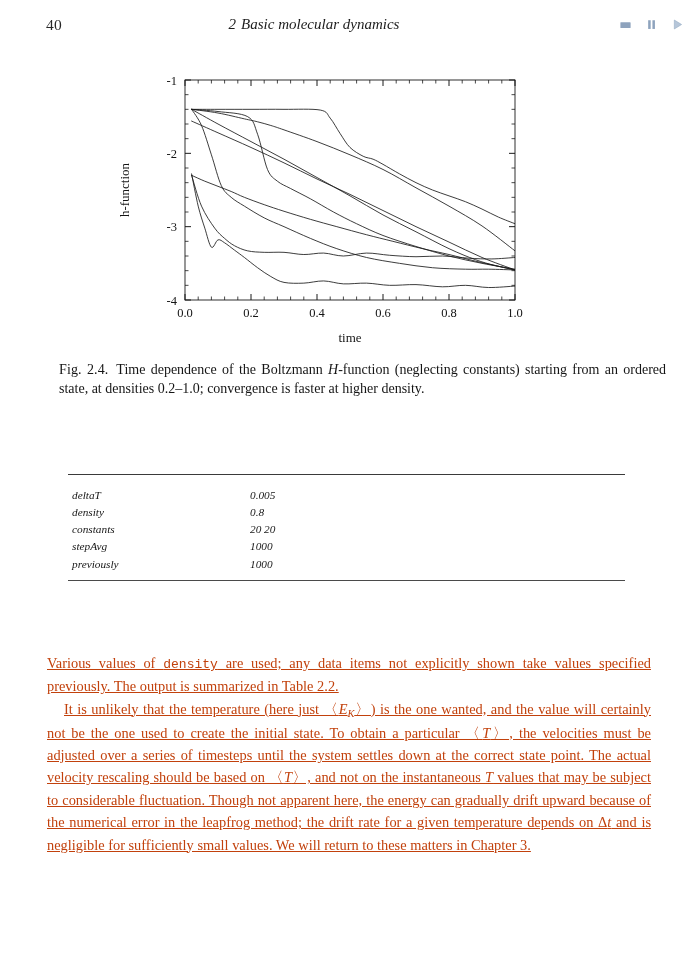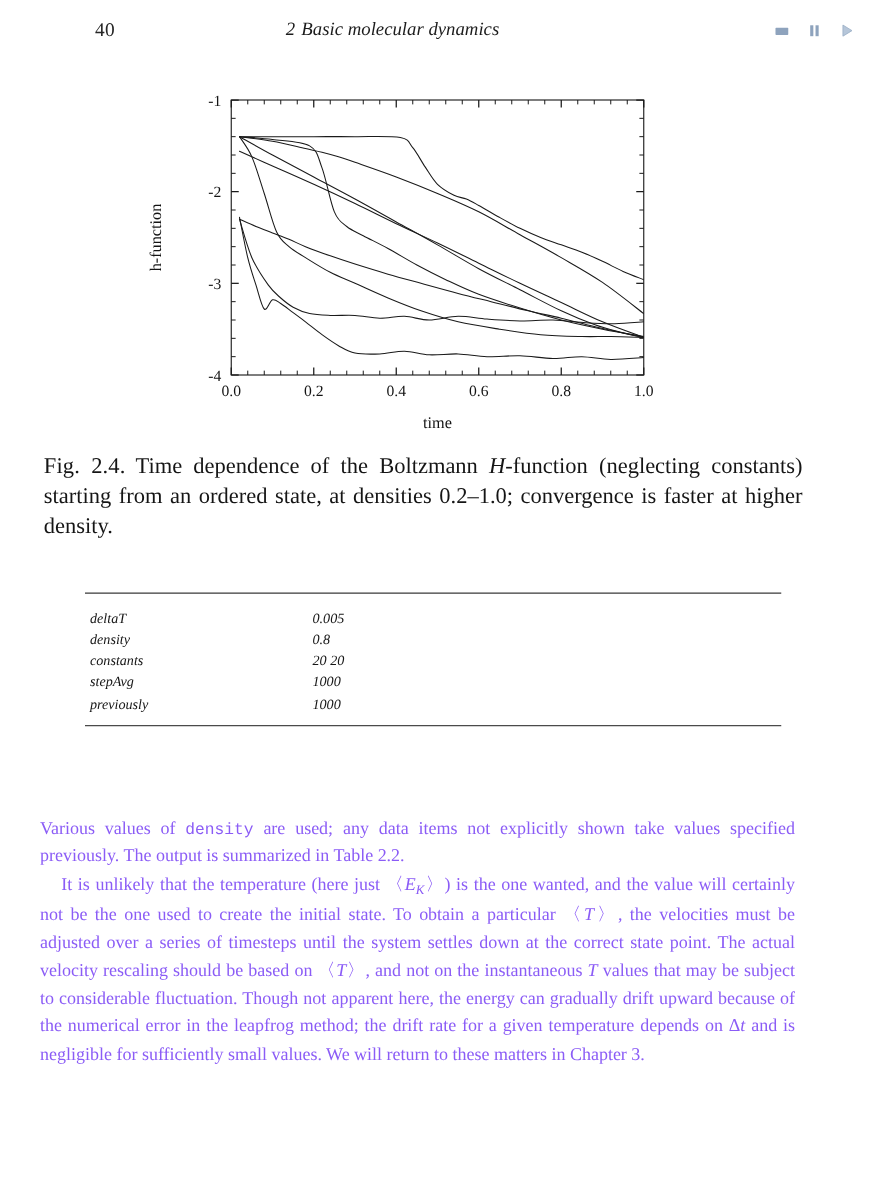--- a/index.html
+++ b/index.html
@@ -24,21 +24,20 @@
     width: 700px;
     height: 24px;
   }
   .folio {
     position: absolute;
     left: 46px;
     top: 0;
     font-size: 15.5px;
     letter-spacing: 0.2px;
     color: #262626;
-    margin-left: 30px;
   }
   .running-title {
     position: absolute;
     left: 0;
     top: 0;
     width: 628px;
     text-align: center;
     font-size: 15px;
     font-style: italic;
     color: #1c1c1c;
@@ -78,24 +77,24 @@
   }
   .plot-svg {
     position: absolute;
     left: 0;
     top: 0;
   }
 
   
   .fig-caption {
     position: absolute;
-    left: 35px;
+    left: 59px;
     top: 361px;
     width: 607px;
-    font-size: 18px;
+    font-size: 14px;
     line-height: 1.33;
     text-align: justify;
     color: #151515;
     font-family: Liberation Serif, serif;
   }
   .fig-caption .fig-label {
     letter-spacing: 0.1px;
   }
   .fig-caption .gap {
     display: inline-block;
@@ -131,27 +130,28 @@
   .param-row {
     display: flex;
     line-height: 1.52;
   }
   .param-key { width: 146px; flex: 0 0 146px; }
   .param-val { flex: 1 1 auto; margin-left: 32px; }
 
   
   .body-text {
     position: absolute;
-    left: 32px;
+    left: 47px;
     top: 652px;
     width: 604px;
     font-size: 14.4px;
     line-height: 1.555;
     text-align: justify;
-    color: #8b5cf6;
+    color: #c2410c;
+    text-decoration: underline;
   }
   .body-text p {
     margin: 0;
   }
   .body-text p.indent {
     text-indent: 17px;
   }
   .mono {
     font-family: "Liberation Mono", "DejaVu Sans Mono", monospace;
     font-size: 13px;

